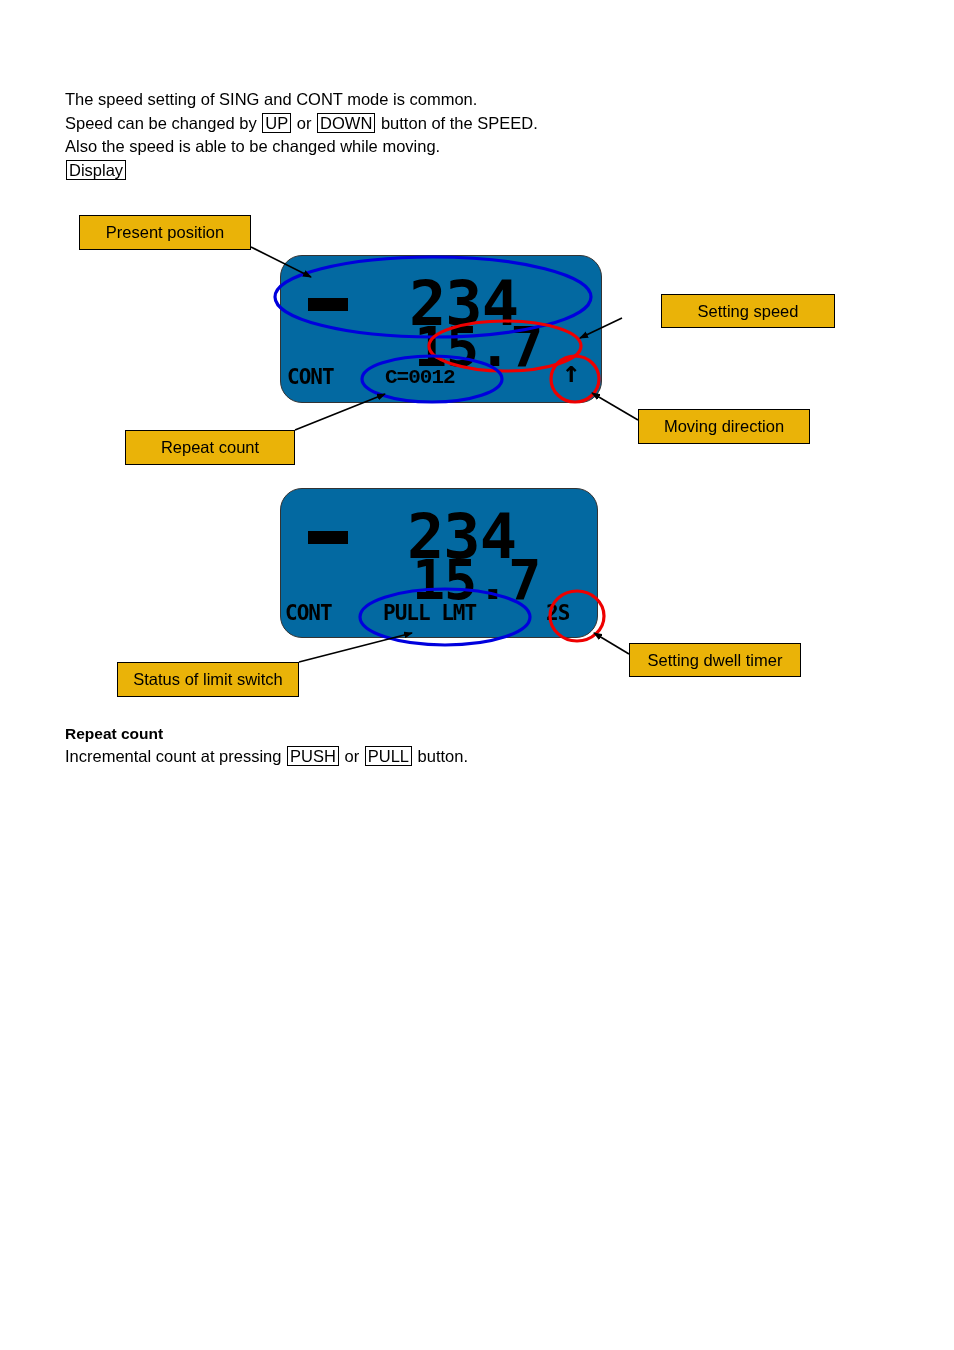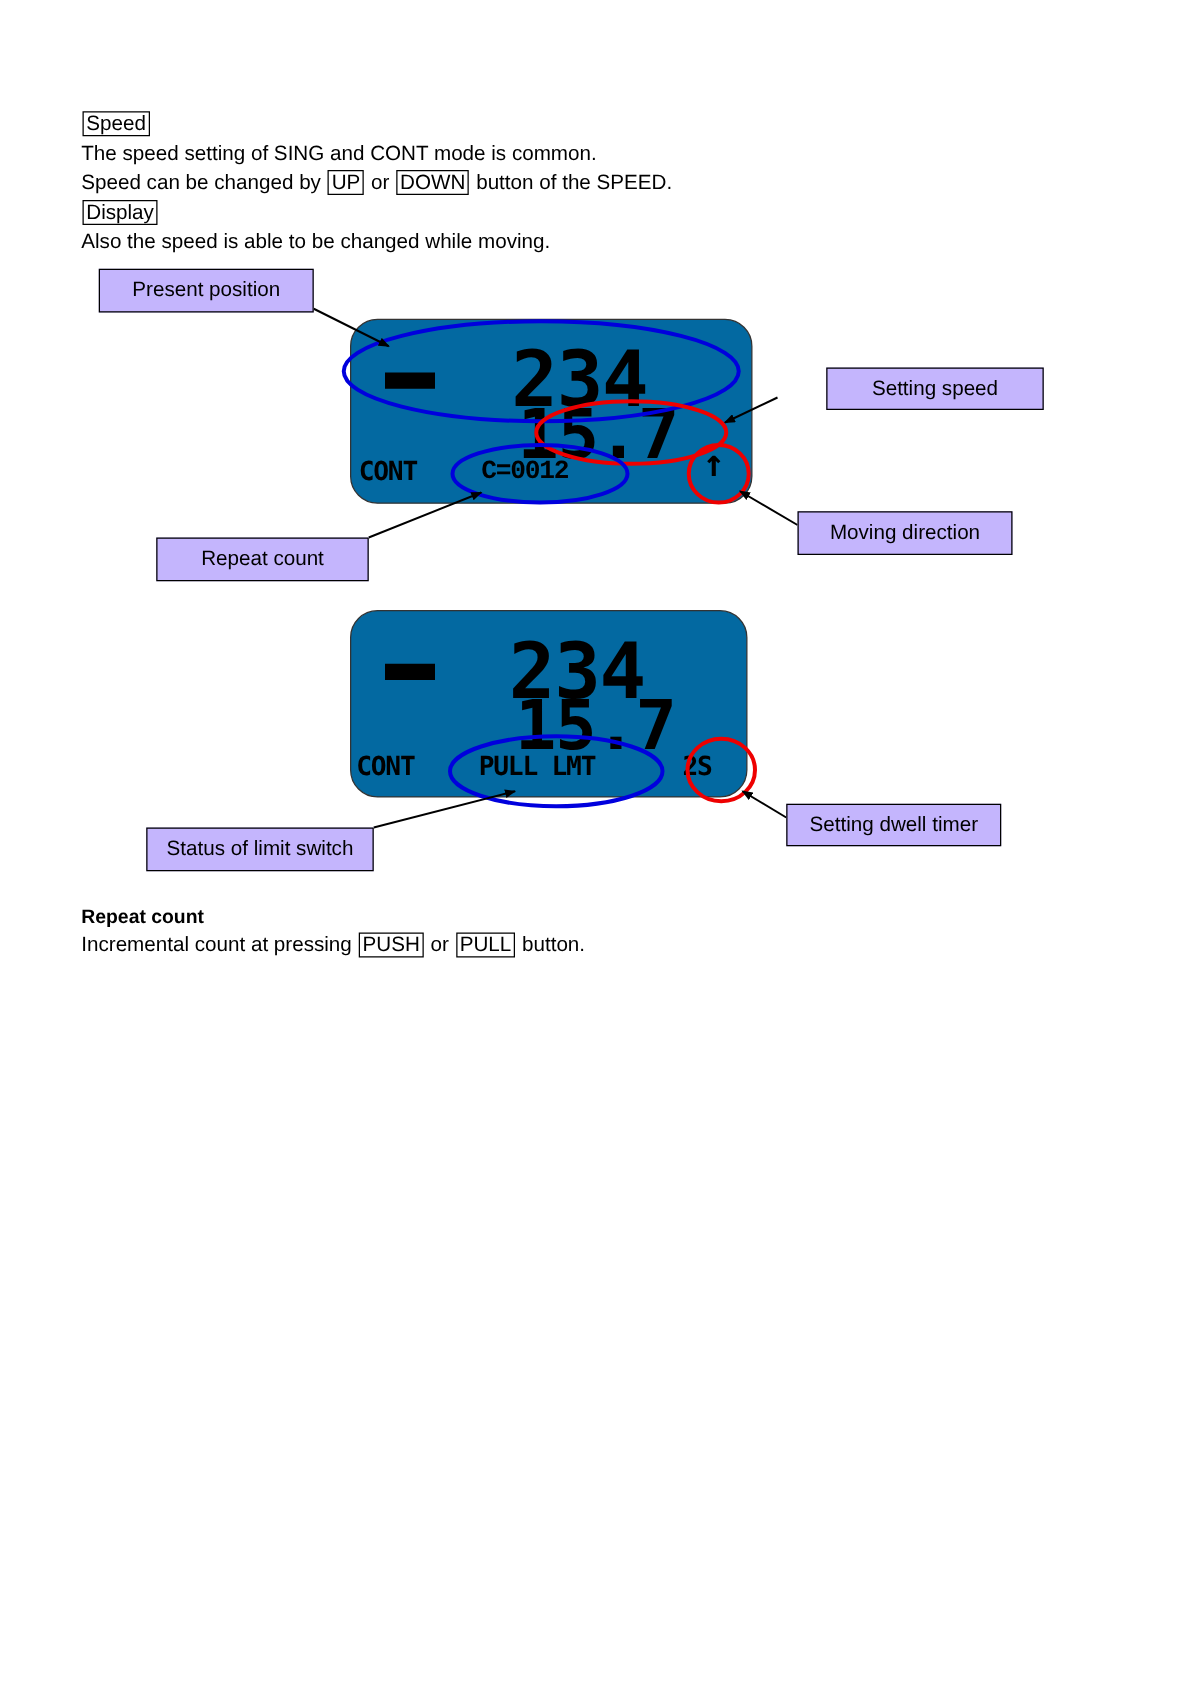--- a/index.html
+++ b/index.html
@@ -39,21 +39,21 @@
     padding: 0px 2px 0px 2px;
     line-height: 18px;
     margin: 0 1px;
     vertical-align: baseline;
   }
 
   
   .callout {
     position: absolute;
     border: 1.5px solid #000;
-    background: #c4b5fd;
+    background: #eab308;
     box-sizing: border-box;
     display: flex;
     align-items: center;
     justify-content: center;
     font-size: 16.5px;
     color: #000;
     white-space: nowrap;
     z-index: 6;
   }
 
@@ -137,31 +137,28 @@
     font-size: 15.5px;
     line-height: 23px;
   }
 </style>
 </head>
 <body>
 
 <div class="page">
 
   <div class="text-block">
-    <div class="line">
-      <span class="boxed">Speed</span>
-    </div>
     <div class="line">The speed setting of SING and CONT mode is common.</div>
     <div class="line">
       <span>Speed can be changed by </span><span class="boxed">UP</span><span> or </span><span class="boxed">DOWN</span><span> button of the SPEED.</span>
     </div>
+    <div class="line">Also the speed is able to be changed while moving.</div>
     <div class="line">
       <span class="boxed">Display</span>
     </div>
-    <div class="line">Also the speed is able to be changed while moving.</div>
   </div>
 
   <div class="callout" style="left:79px; top:215px; width:172px; height:35px;">
     <span>Present position</span>
   </div>
 
   <div class="callout" style="left:622px; top:294px; width:174px; height:34px;margin-left:39px;">
     <span>Setting speed</span>
   </div>
 

